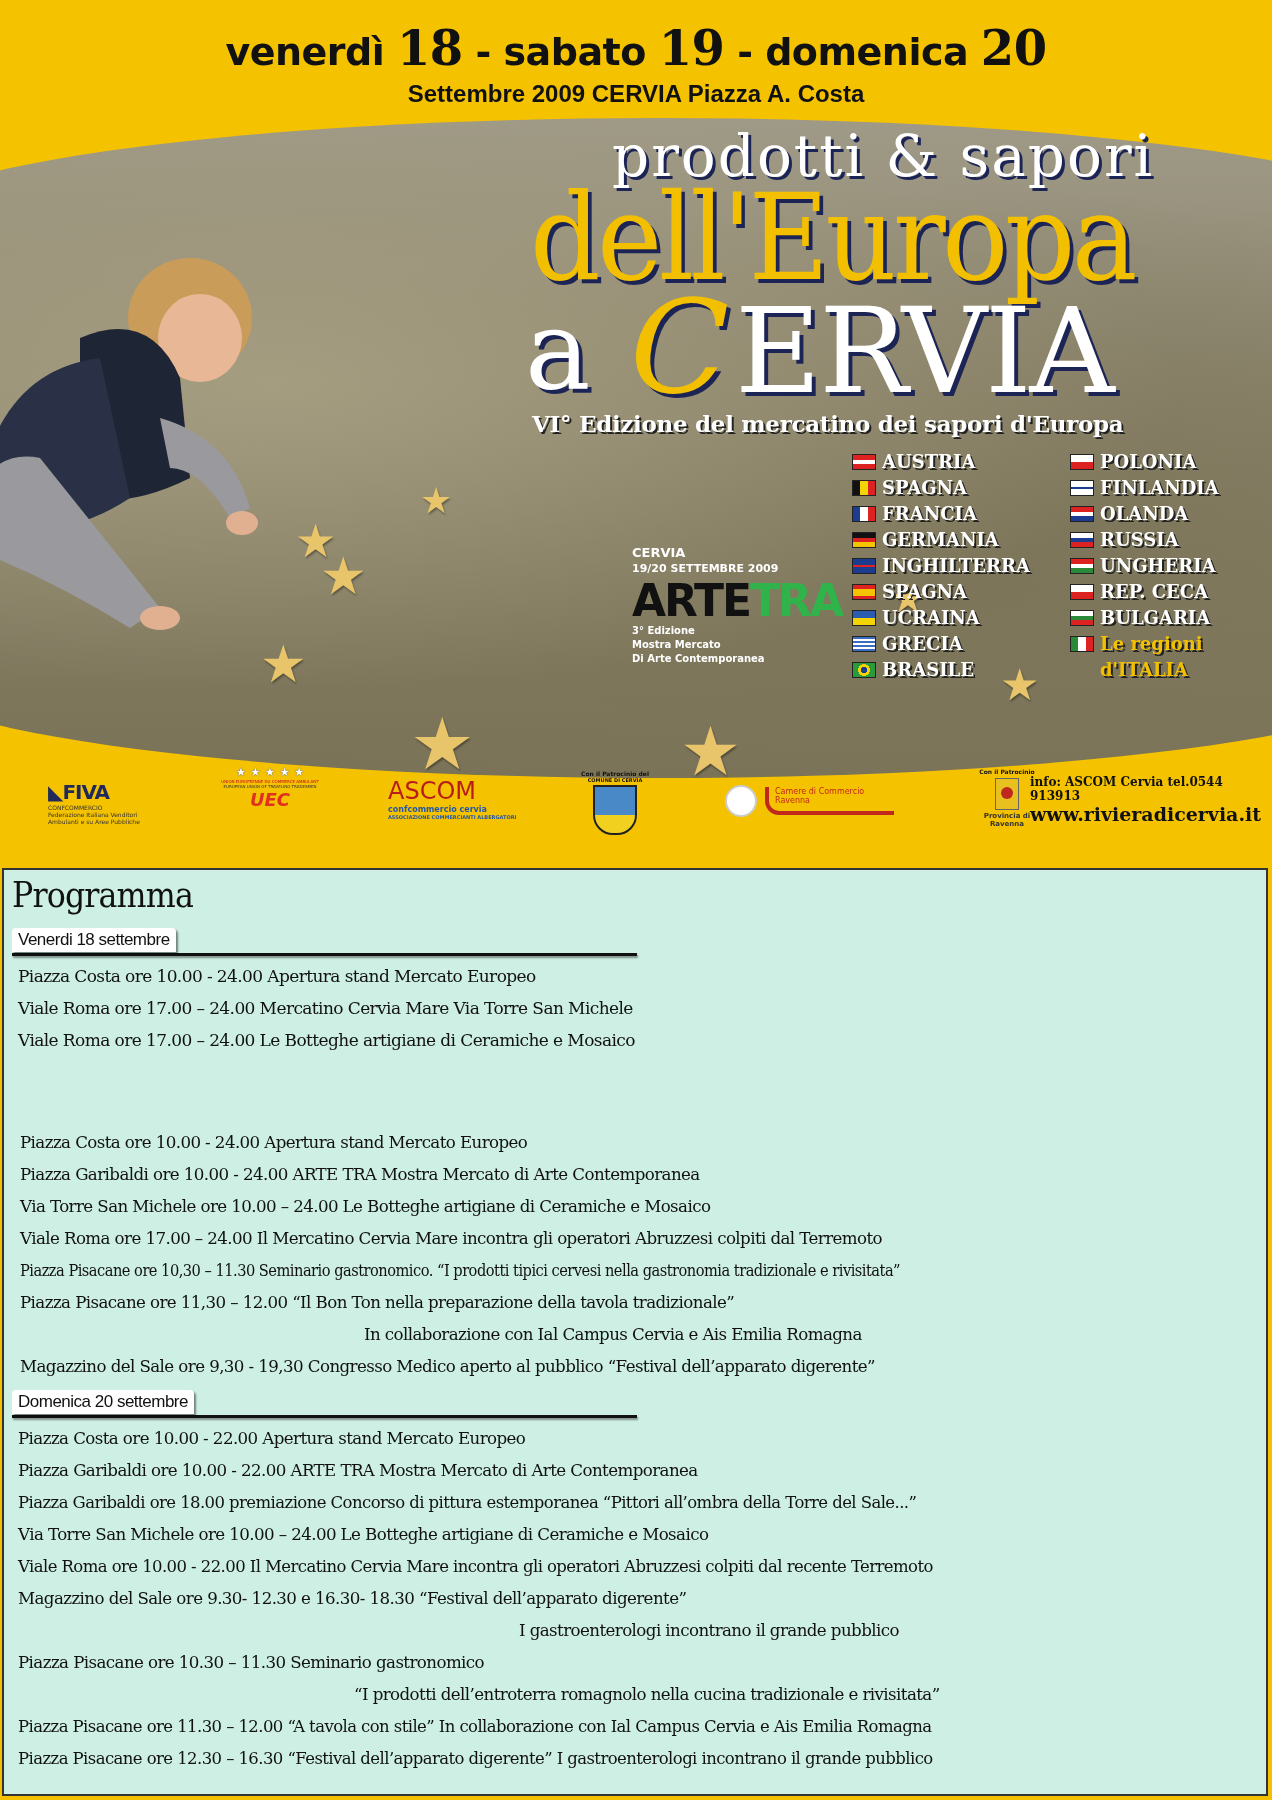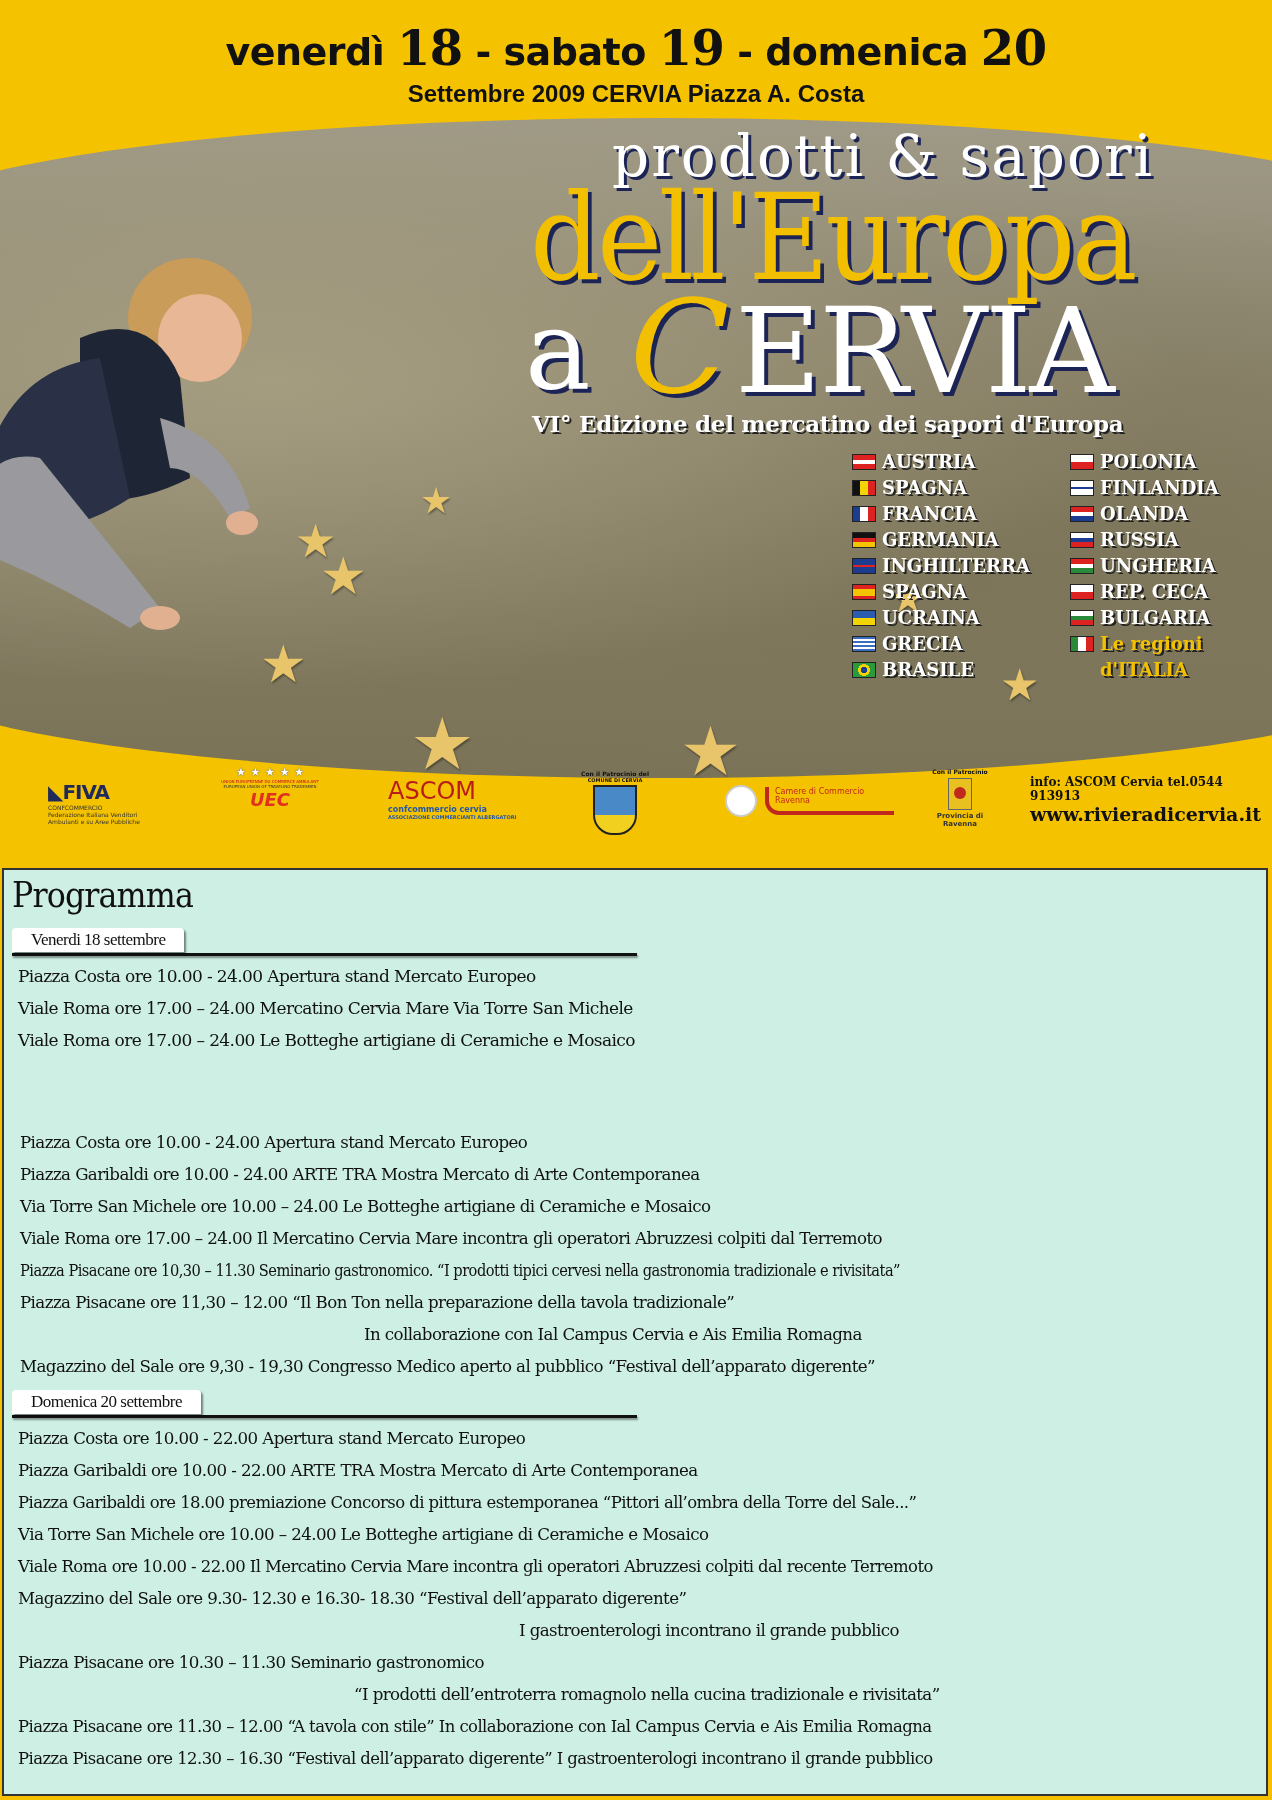--- a/index.html
+++ b/index.html
@@ -106,22 +106,22 @@
   .programma {
     position: absolute; left: 2px; top: 868px; width: 1266px; height: 928px;
     background: #cdefe4; border: 2px solid #333; box-sizing: border-box;
   }
   .prog-title {
     position: absolute; left: 8px; top: 4px; font-family: "DejaVu Serif", serif;
     font-size: 36px; color: #111; letter-spacing: -1px; transform: scaleX(0.88); transform-origin: left;
   }
   .day-head { position: absolute; left: 8px; height: 26px; width: 630px; }
   .day-label {
-    position: absolute; left: 0; top: 0; background: #fff; padding: 0 19px;
-    font-family: Liberation Serif, serif; font-size: 17px; color: #111; line-height: 24px;
+    position: absolute; left: 0; top: 0; background: #fff; padding: 0 6px;
+    font-family: Liberation Sans, sans-serif; font-size: 17px; color: #111; line-height: 24px;
     border-radius: 4px 4px 0 0; box-shadow: 2px 2px 2px rgba(0,0,0,0.45);
     letter-spacing: -0.5px;
   }
   .day-rule { position: absolute; left: 0; right: 0; bottom: -2px; height: 3px; background: #111; box-shadow: 1px 2px 2px rgba(0,0,0,0.4); }
   .ev {
     position: absolute; left: 14px; font-family: "DejaVu Serif", serif;
     font-size: 17px; color: #111; white-space: nowrap; letter-spacing: -0.6px;
     transform-origin: left; line-height: 22px;
   }
 </style>
@@ -238,20 +238,30 @@
     <div class="country">
       <span class="flag" style="background:radial-gradient(circle,#1c3d8f 25%,#f4d400 26%,#f4d400 45%,#2a9a3a 46%)"></span>
       <span class="cname">BRASILE</span>
     </div>
     <div class="country">
       <span class="flag" style="visibility:hidden"></span>
       <span class="cname gold">d'ITALIA</span>
     </div>
   </div>
 
+  <div class="arte">
+    <div class="l1">CERVIA</div>
+    <div class="l2">19/20 SETTEMBRE 2009</div>
+    <div class="logo">
+      <span class="k">ARTE</span><span class="g">TRA</span>
+    </div>
+    <div class="l3">3° Edizione</div>
+    <div class="l3">Mostra Mercato</div>
+    <div class="l3">Di Arte Contemporanea</div>
+  </div>
 
   <div class="logos">
     <div class="logo-item fiva" style="left:48px;top:15px;">
       <div class="name"><span style="color:#1f2a5a">◣</span><span>FIVA</span></div>
       <div class="sub">CONFCOMMERCIO</div>
       <div class="sub">Federazione Italiana Venditori</div>
       <div class="sub">Ambulanti e su Aree Pubbliche</div>
     </div>
     <div class="logo-item uec" style="left:205px;top:0px;width:130px;text-align:center;">
       <div class="stars">★ ★ ★ ★ ★</div>
@@ -269,21 +279,21 @@
       <div class="small-cap" style="font-size:5px;">COMUNE DI CERVIA</div>
       <div class="shield"></div>
     </div>
     <div class="logo-item camera" style="left:725px;top:20px;display:flex;align-items:center;">
       <div style="width:28px;height:28px;border-radius:50%;background:#fff;border:2px solid #ccc;margin-right:8px;"></div>
       <div style="border-bottom:4px solid #c0281e;border-left:4px solid #c0281e;border-radius:0 0 0 14px;padding:0 30px 6px 6px;">
         <div class="name">Camere di Commercio</div>
         <div class="name">Ravenna</div>
       </div>
     </div>
-    <div class="logo-item" style="left:925px;top:3px;width:70px;">
+    <div class="logo-item" style="left:972px;top:3px;width:70px;">
       <div class="small-cap">Con il Patrocinio</div>
       <div style="width:22px;height:30px;margin:3px auto 2px;background:#e8c020;border:1px solid #666;position:relative;">
         <div style="position:absolute;left:5px;top:8px;width:12px;height:12px;background:#c0281e;border-radius:50%;"></div>
       </div>
       <div class="small-cap" style="color:#333;font-size:7px;">Provincia di</div>
       <div class="small-cap" style="color:#333;font-size:7px;">Ravenna</div>
     </div>
     <div class="logo-item" style="left:1030px;top:10px;">
       <div class="info1">info: ASCOM Cervia tel.0544 913913</div>
       <div class="info2">www.rivieradicervia.it</div>

